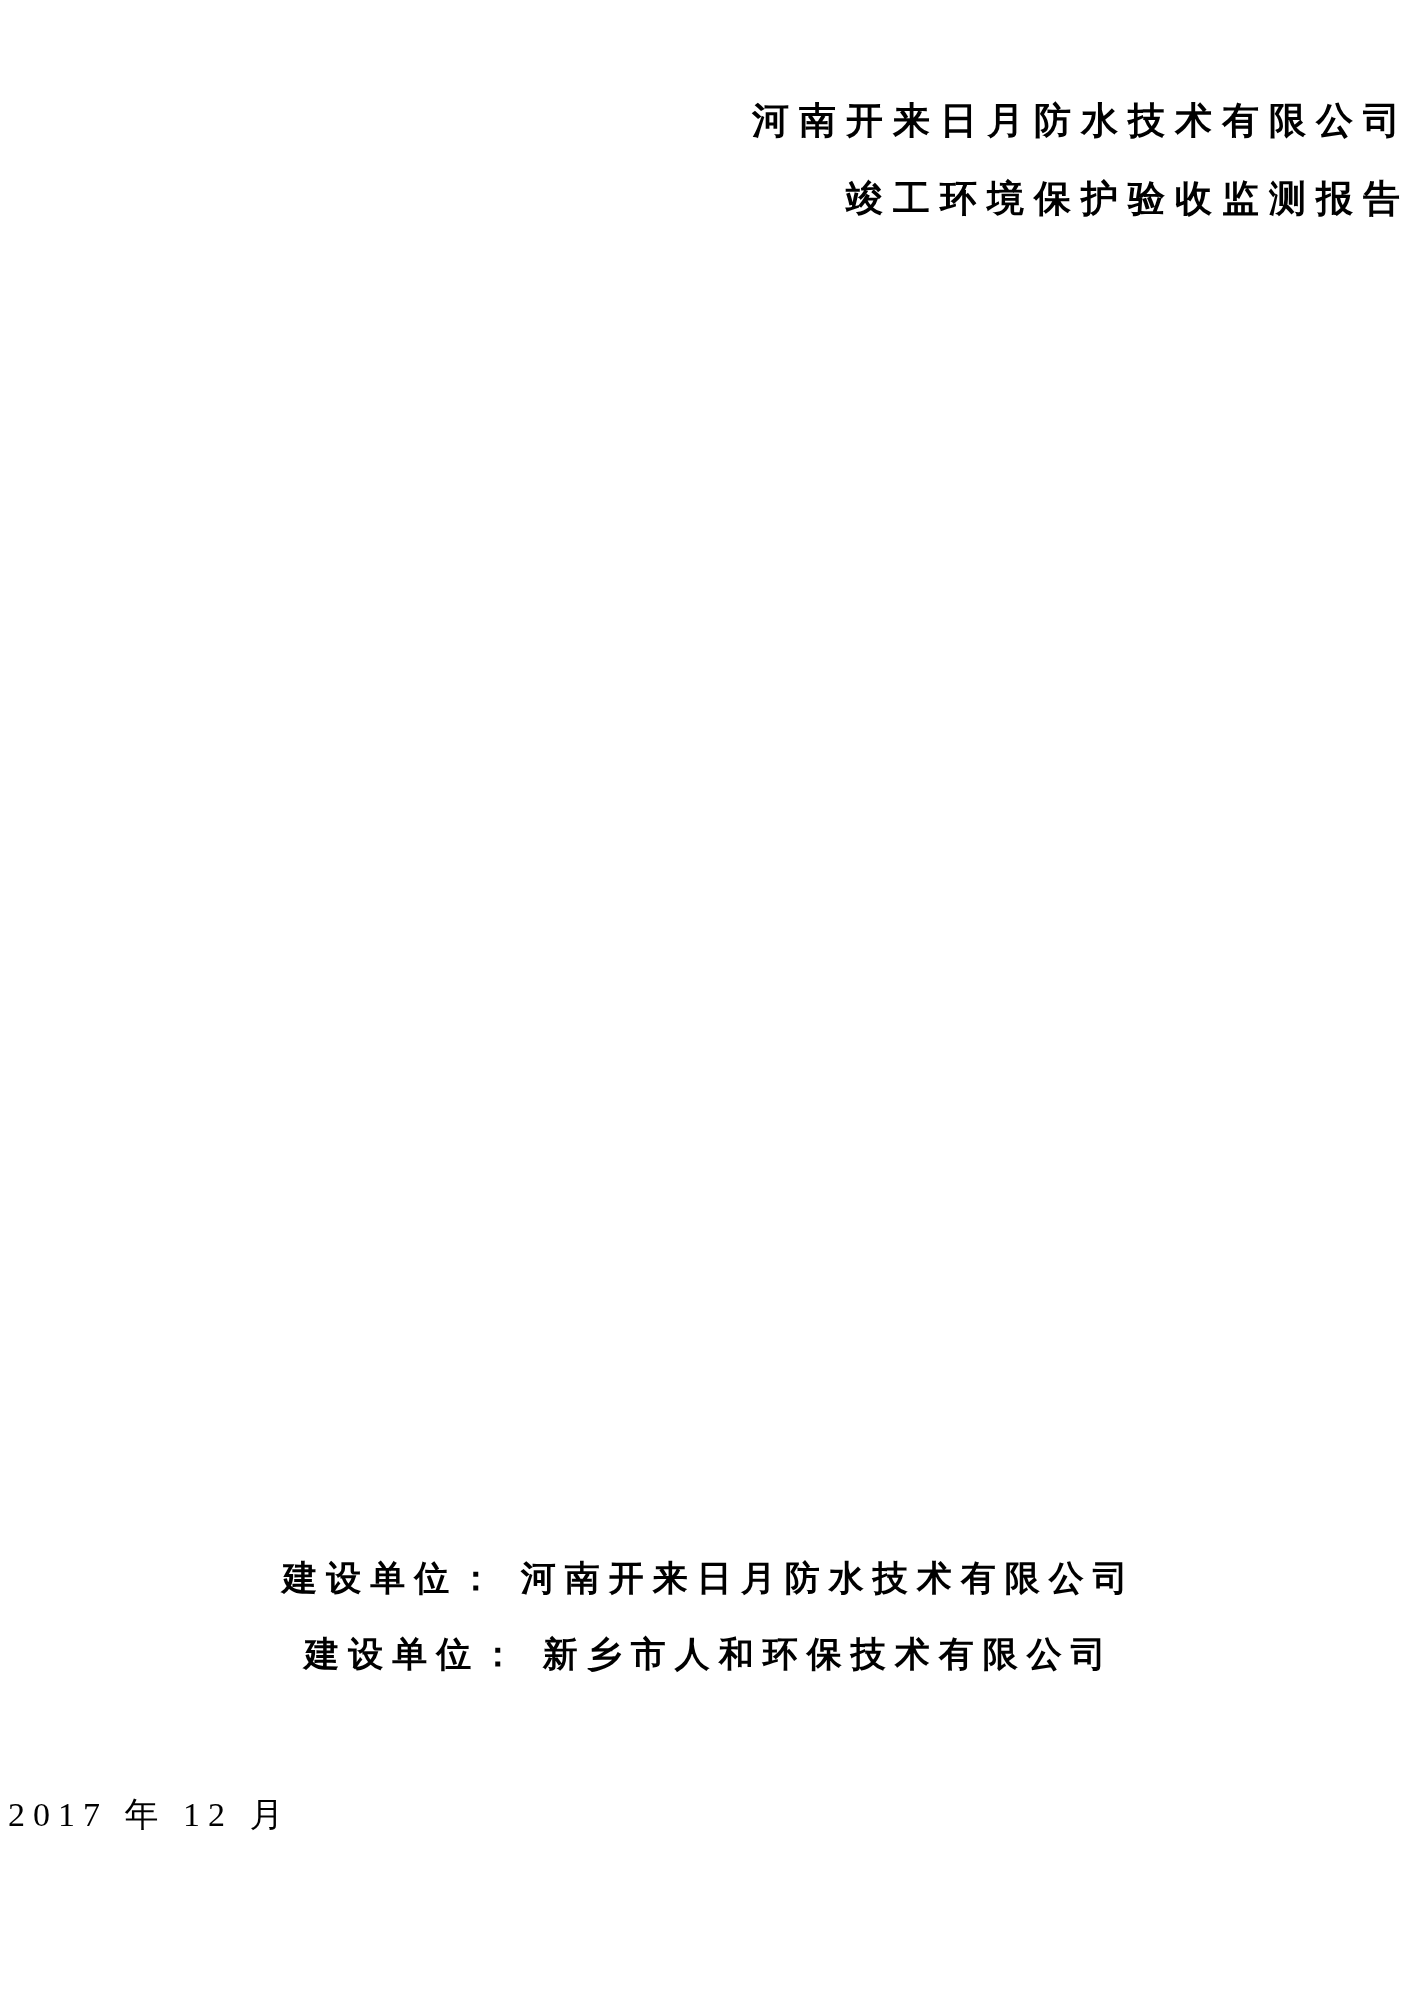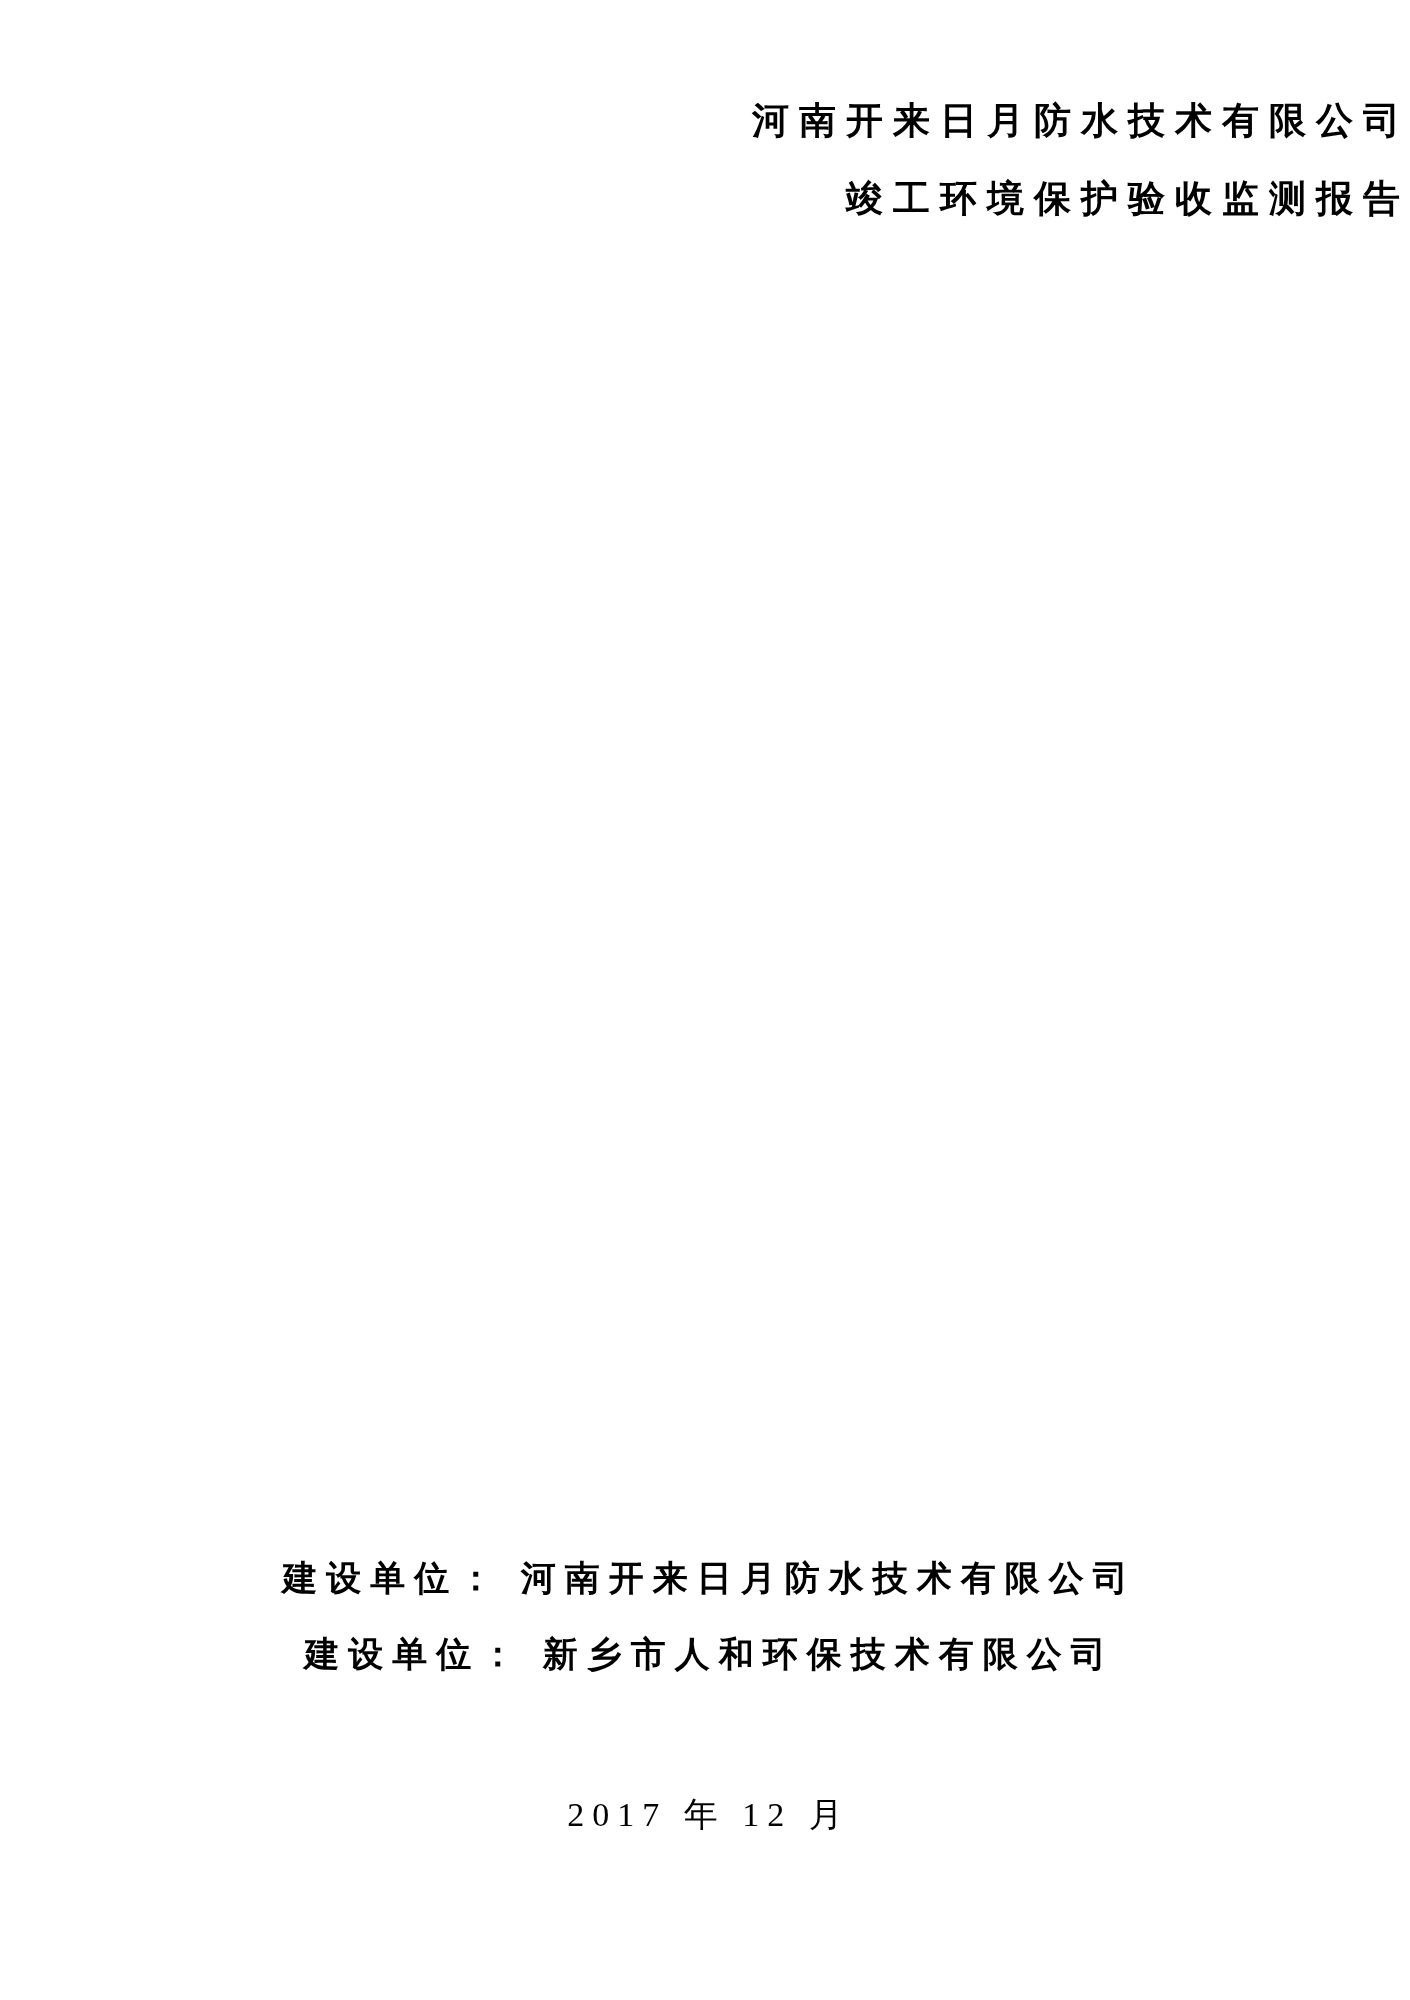--- a/index.html
+++ b/index.html
@@ -51,21 +51,21 @@
     white-space: nowrap;
     text-indent: 9px;
     text-align: center;
   }
 
   .date-block {
     position: absolute;
     top: 1790px;
     left: 0;
     width: 1410px;
-    text-align: center;
+    text-align: left;
   }
   .date-line {
     font-family: "Liberation Serif", "DejaVu Serif", serif;
     font-size: 34px;
     letter-spacing: 8px;
     line-height: 50px;
     white-space: nowrap;
     text-indent: 8px;
   }
 </style>

